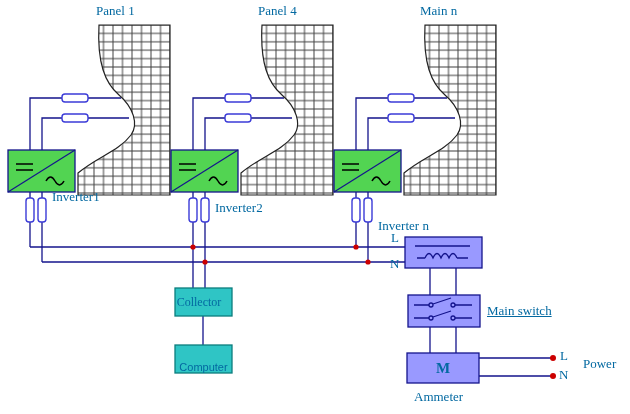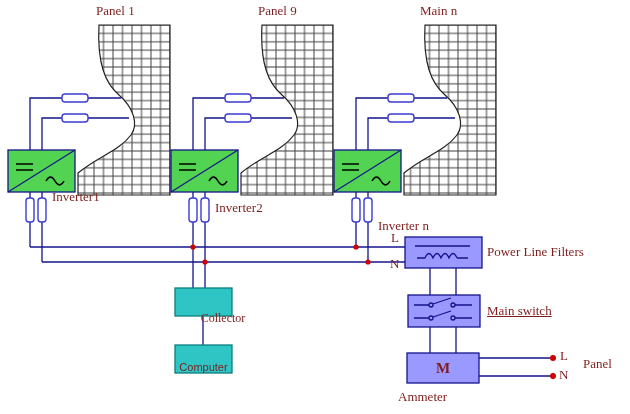--- a/index.html
+++ b/index.html
@@ -1,18 +1,18 @@
 <!DOCTYPE html>
 <html><head>
 <meta charset="utf-8">
 <style>
   html,body{margin:0;padding:0;background:#fff;}
   #stage{
     position:relative;width:630px;height:414px;background:#ffffff;
-    font-family:"Liberation Serif","DejaVu Serif",serif;color:#7f1d1d;overflow:hidden;
+    font-family:"Liberation Serif","DejaVu Serif",serif;color:#0369a1;overflow:hidden;
   }
   #wires{position:absolute;left:0;top:0;}
   .label{position:absolute;font-size:13px;line-height:1;white-space:nowrap;}
   .boxtext{
     position:absolute;display:flex;align-items:center;justify-content:center;
     font-size:12px;line-height:1;white-space:nowrap;
   }
   .boxtext.small{font-size:11px;font-family:"Liberation Sans","DejaVu Sans",sans-serif;}
   .boxtext.meter{font-size:15px;font-weight:700;}
 </style>
@@ -121,35 +121,34 @@
       <circle cx="193" cy="247" r="2.6"></circle>
       <circle cx="205" cy="262" r="2.6"></circle>
       <circle cx="356" cy="247" r="2.6"></circle>
       <circle cx="368" cy="262" r="2.6"></circle>
       <circle cx="553" cy="358" r="3"></circle>
       <circle cx="553" cy="376" r="3"></circle>
     </g>
   </svg>
 
   <div class="label" style="left:96px;top:4px;">Panel 1</div>
-  <div class="label" style="left:258px;top:4px;">Panel 9</div>
+  <div class="label" style="left:258px;top:4px;">Panel 4</div>
   <div class="label" style="left:420px;top:4px;">Main n</div>
 
   <div class="label" style="left:52px;top:190px;">Inverter1</div>
   <div class="label" style="left:215px;top:201px;">Inverter2</div>
   <div class="label" style="left:378px;top:201px;margin-top:18px;">Inverter n</div>
 
   <div class="label" style="left:391px;top:231px;">L</div>
   <div class="label" style="left:390px;top:257px;">N</div>
 
-  <div class="label" style="left:487px;top:245px;">Power Line Filters</div>
   <div class="label" style="left:487px;top:304px;text-decoration:underline;">Main switch</div>
-  <div class="label" style="left:398px;top:390px;">Ammeter</div>
+  <div class="label" style="left:414px;top:390px;">Ammeter</div>
 
   <div class="label" style="left:560px;top:349px;">L</div>
   <div class="label" style="left:559px;top:368px;">N</div>
-  <div class="label" style="left:583px;top:357px;">Panel</div>
+  <div class="label" style="left:583px;top:357px;">Power</div>
 
-  <div class="boxtext" style="left:187px;top:288px;width:72px;height:28px;margin-top:16px;">Collector</div>
+  <div class="boxtext" style="left:163px;top:288px;width:72px;height:28px;">Collector</div>
   <div class="boxtext small" style="left:175px;top:345px;width:57px;height:44px;">Computer</div>
   <div class="boxtext meter" style="left:407px;top:353px;width:72px;height:30px;">M</div>
 
 </div>
 
 </body></html>

